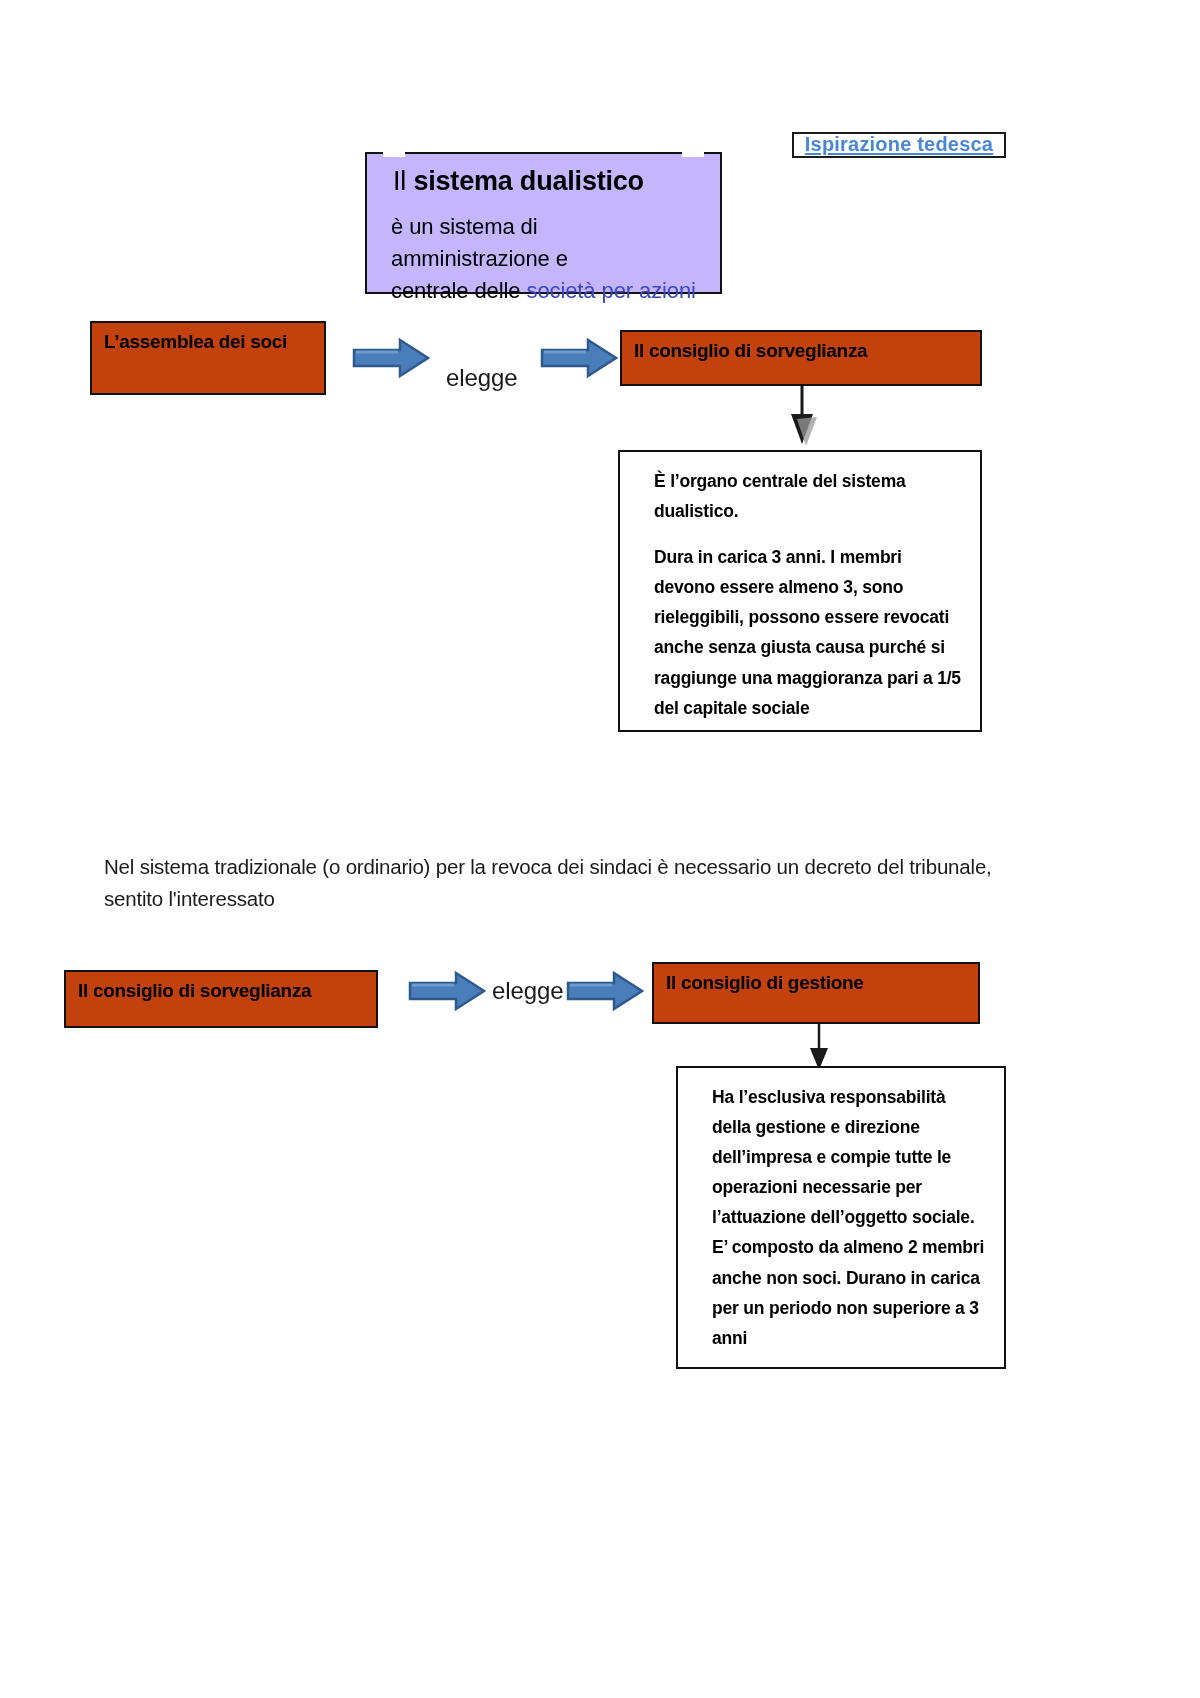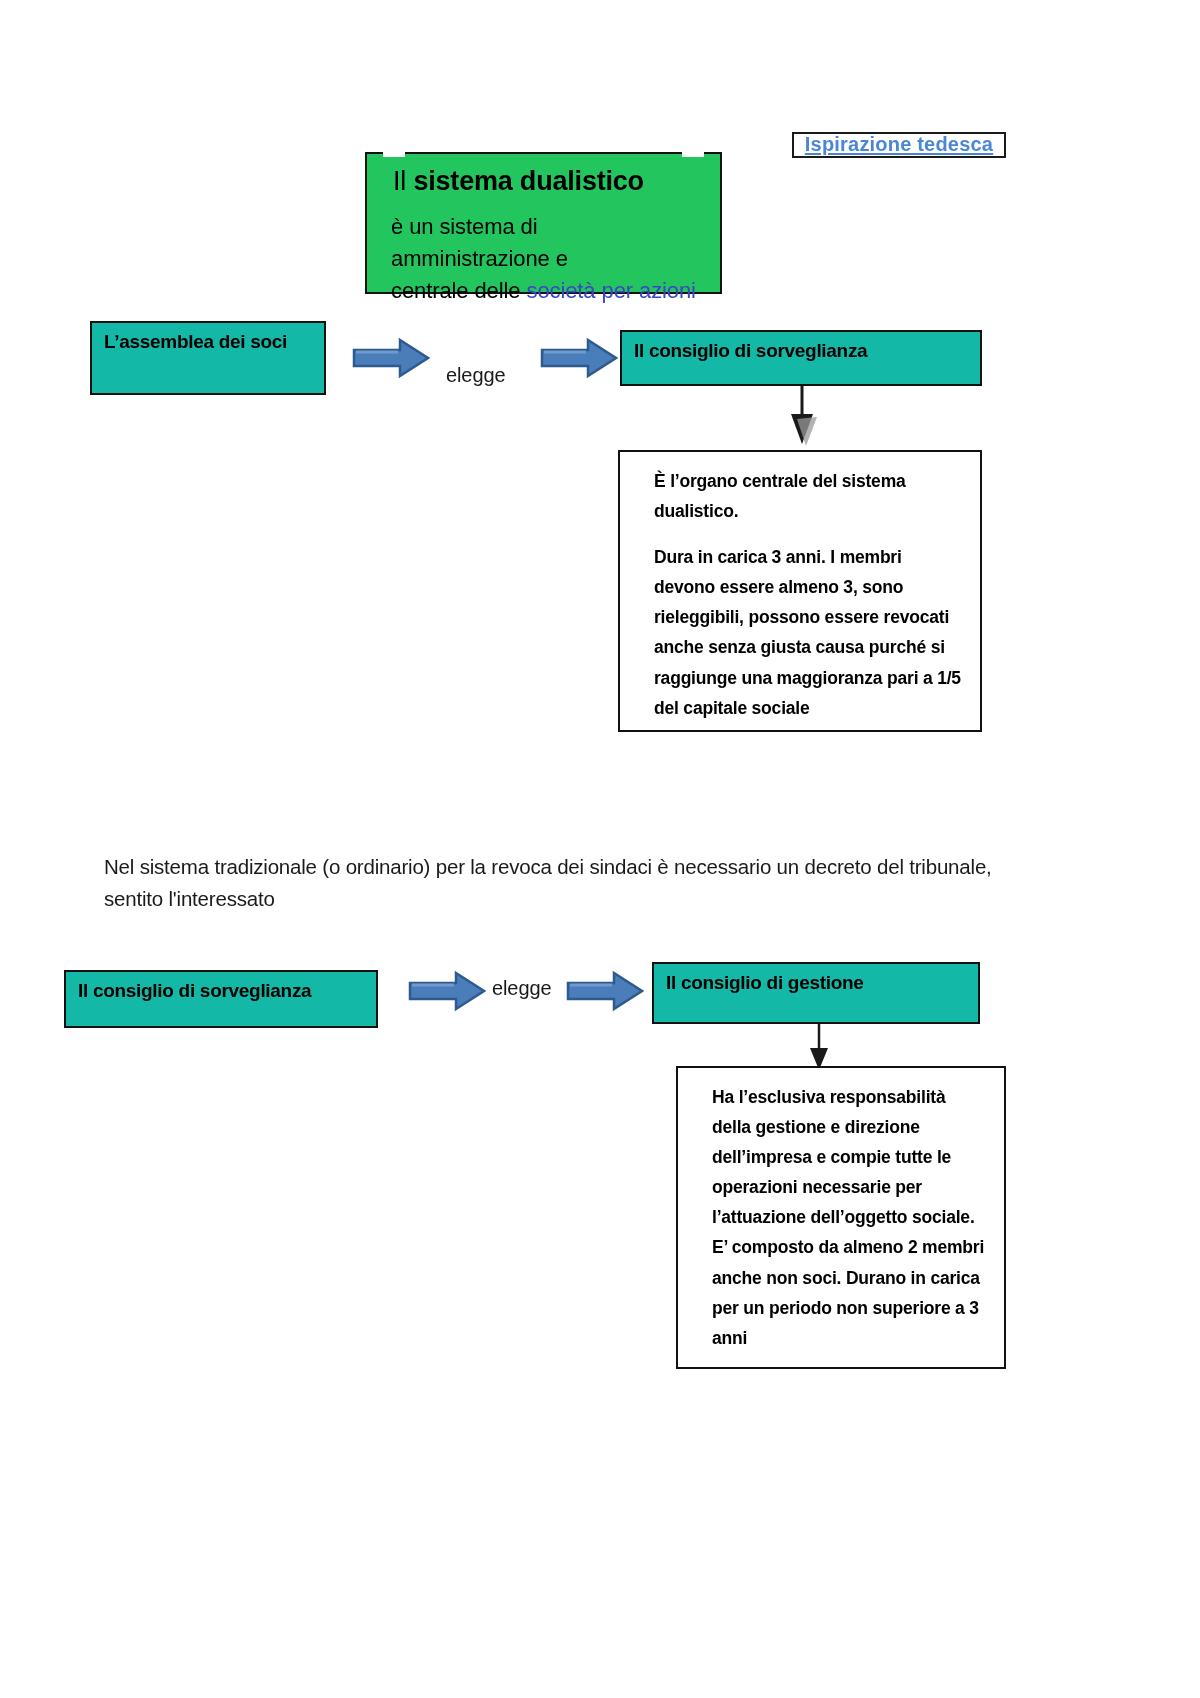--- a/index.html
+++ b/index.html
@@ -45,21 +45,21 @@
   }
 
   
   .title-card {
     position: absolute;
     left: 365px;
     top: 152px;
     width: 357px;
     height: 142px;
     border: 2px solid #111111;
-    background: #22c55e;
+    background: #c4b5fd;
     box-sizing: border-box;
     padding: 12px 16px 0 16px;
   }
   .title-card .headline {
     font-size: 27px;
     font-weight: bold;
     line-height: 1.15;
     margin: 0 0 14px 10px;
     letter-spacing: -.2px;
   }
@@ -80,21 +80,21 @@
     height: 6px;
     background: #ffffff;
   }
   .notch-l { left: 16px; }
   .notch-r { right: 16px; }
 
   
   .node-box {
     position: absolute;
     border: 2px solid #111111;
-    background: #14b8a6;
+    background: #c2410c;
     box-sizing: border-box;
   }
   .node-box .node-label {
     display: block;
     font-size: 19px;
     font-weight: bold;
     line-height: 1.2;
     padding: 8px 12px 0 12px;
     letter-spacing: -.3px;
   }
@@ -114,21 +114,21 @@
     letter-spacing: -.2px;
   }
   .info-box p:last-child { margin-bottom: 0; }
 
   
   .block-arrow { position: absolute; }
 
   
   .elegge {
     position: absolute;
-    font-size: 20px;
+    font-size: 24px;
     color: #1a1a1a;
     letter-spacing: -.1px;
   }
 
   
   .down-arrow { position: absolute; }
 
   
   .para {
     position: absolute;

